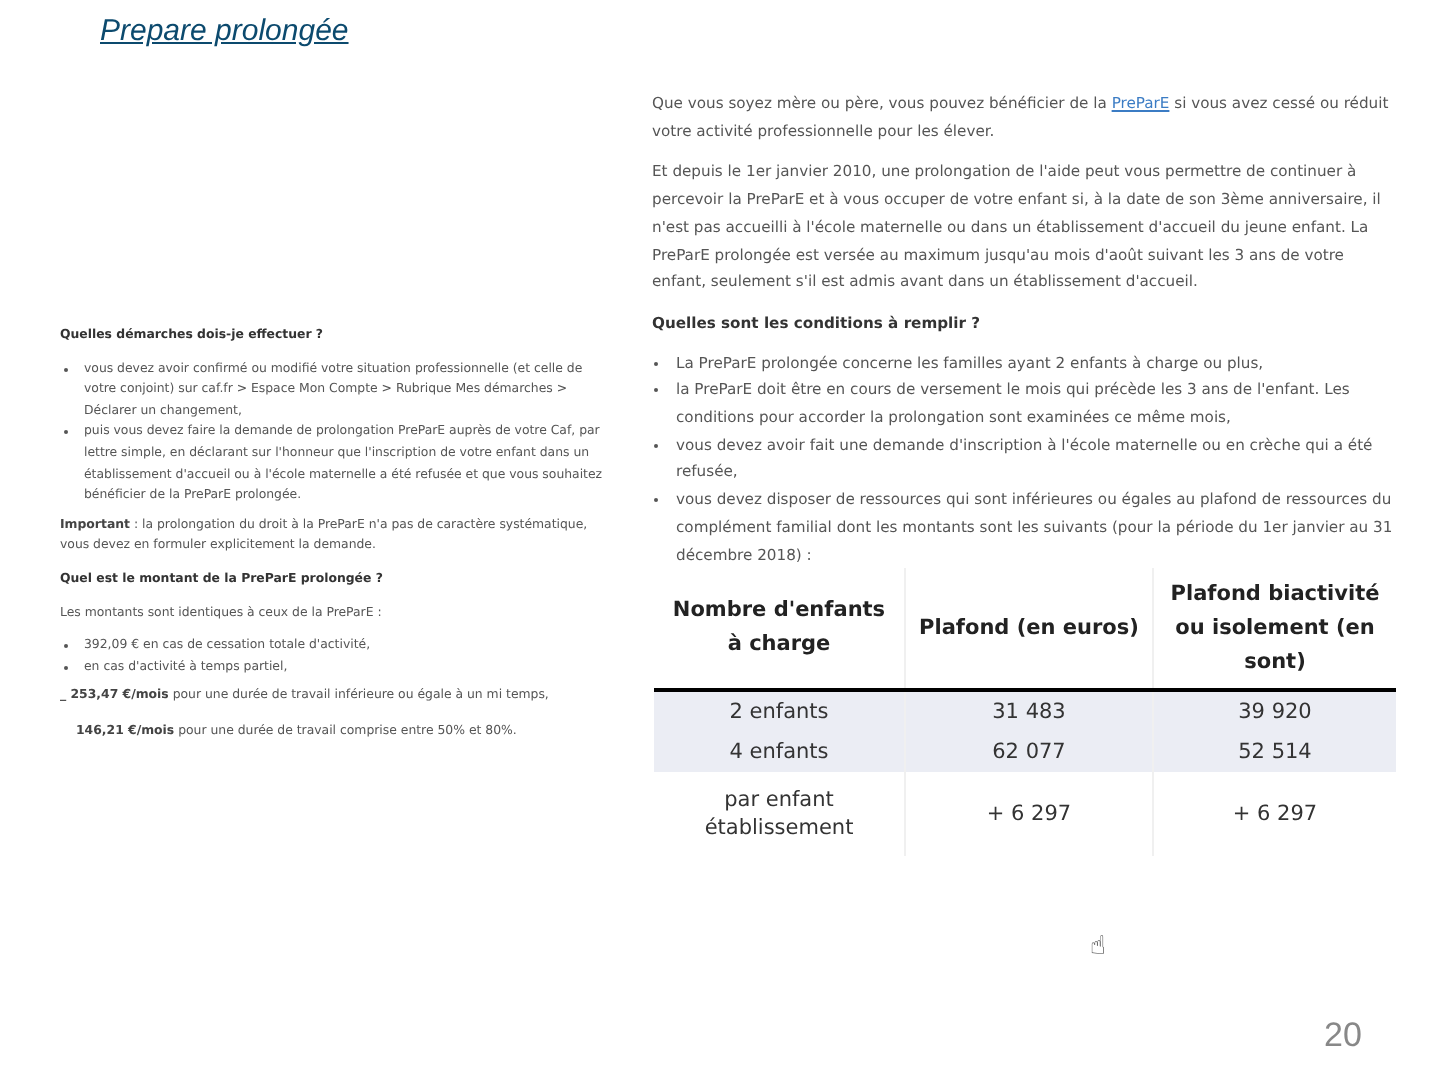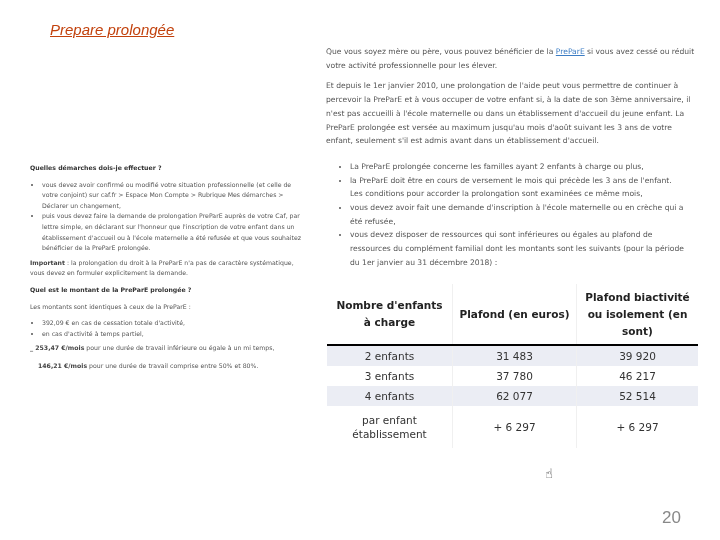--- a/index.html
+++ b/index.html
@@ -1,42 +1,42 @@
 <!DOCTYPE html>
 <html><head>
   <meta charset="utf-8">
   <style>
     html, body { margin: 0; padding: 0; }
     body {
       width: 720px; height: 540px; position: relative; overflow: hidden;
       background: #ffffff; font-family: "DejaVu Sans", sans-serif; color: #333;
     }
     .slide-title {
-      position: absolute; left: 50px; top: 21px;
+      position: absolute; left: 50px; top: 7px;
       font-family: "Liberation Sans", sans-serif; font-size: 15px;
-      font-style: italic; text-decoration: underline; color: #c2410c;
+      font-style: italic; text-decoration: underline; color: #0c4a6e;
     }
     .left-panel {
       position: absolute; left: 30px; top: 163px; width: 272px;
       font-size: 6.2px; line-height: 10.6px; color: #555;
     }
     .left-panel .h { font-weight: bold; color: #333; margin: 0 0 6px 0; }
     .left-panel ul { margin: 0 0 4px 0; padding-left: 12px; }
     .left-panel li { margin: 0; }
     .left-panel p { margin: 0 0 6px 0; }
     .left-panel .b { font-weight: bold; color: #444; }
     .left-panel .amt { margin: 0 0 7px 0; }
 
     .right-panel {
       position: absolute; left: 326px; top: 45px; width: 372px;
       font-size: 7.6px; line-height: 13.7px; color: #555;
     }
     .right-panel p { margin: 0 0 7px 0; }
     .right-panel .h { font-weight: bold; color: #333; margin: 4px 0 6px 0; }
-    .right-panel ul { margin: 12px; padding-left: 12px; }
+    .right-panel ul { margin: 0; padding-left: 12px; }
     .right-panel a { color: #3b7cc4; text-decoration: underline; margin-top: 44px; }
 
     .table {
       position: absolute; left: 327px; top: 284px; width: 371px;
       border-collapse: collapse; font-size: 10.5px; color: #333;
     }
     .table th, .table td { text-align: center; padding: 0 6px; }
     .table th { font-weight: bold; height: 60px; line-height: 17px; color: #222; }
     .table td { height: 20px; line-height: 14px; }
     .table td + td, .table th + th { border-left: 1px solid #f0f0f0; }
@@ -69,20 +69,21 @@
     <li>392,09 € en cas de cessation totale d'activité,</li>
     <li>en cas d'activité à temps partiel,</li>
   </ul>
   <div class="amt"><span class="b">_ 253,47 €/mois</span><span> pour une durée de travail inférieure ou égale à un mi temps,</span></div>
   <div class="amt" style="padding-left:8px"><span class="b">146,21 €/mois</span><span> pour une durée de travail comprise entre 50% et 80%.</span></div>
 </div>
 
 <div class="right-panel">
   <p><span>Que vous soyez mère ou père, vous pouvez bénéficier de la </span><a href="#">PreParE</a><span> si vous avez cessé ou réduit votre activité professionnelle pour les élever.</span></p>
   <p>Et depuis le 1er janvier 2010, une prolongation de l'aide peut vous permettre de continuer à percevoir la PreParE et à vous occuper de votre enfant si, à la date de son 3ème anniversaire, il n'est pas accueilli à l'école maternelle ou dans un établissement d'accueil du jeune enfant. La PreParE prolongée est versée au maximum jusqu'au mois d'août suivant les 3 ans de votre enfant, seulement s'il est admis avant dans un établissement d'accueil.</p>
+  <div class="h">Quelles sont les conditions à remplir ?</div>
   <ul>
     <li>La PreParE prolongée concerne les familles ayant 2 enfants à charge ou plus,</li>
     <li>la PreParE doit être en cours de versement le mois qui précède les 3 ans de l'enfant. Les conditions pour accorder la prolongation sont examinées ce même mois,</li>
     <li>vous devez avoir fait une demande d'inscription à l'école maternelle ou en crèche qui a été refusée,</li>
     <li>vous devez disposer de ressources qui sont inférieures ou égales au plafond de ressources du complément familial dont les montants sont les suivants (pour la période du 1er janvier au 31 décembre 2018) :</li>
   </ul>
 </div>
 
 <table class="table">
   <thead>
@@ -91,25 +92,20 @@
       <th style="width:111px">Plafond (en euros)</th>
       <th>Plafond biactivité ou isolement (en sont)</th>
     </tr>
   </thead>
   <tbody>
     <tr class="shade">
       <td>2 enfants</td>
       <td>31 483</td>
       <td>39 920</td>
     </tr>
-    <tr>
-      <td>3 enfants</td>
-      <td>37 780</td>
-      <td>46 217</td>
-    </tr>
     <tr class="shade">
       <td>4 enfants</td>
       <td>62 077</td>
       <td>52 514</td>
     </tr>
     <tr class="last">
       <td>par enfant établissement</td>
       <td>+ 6 297</td>
       <td>+ 6 297</td>
     </tr>

